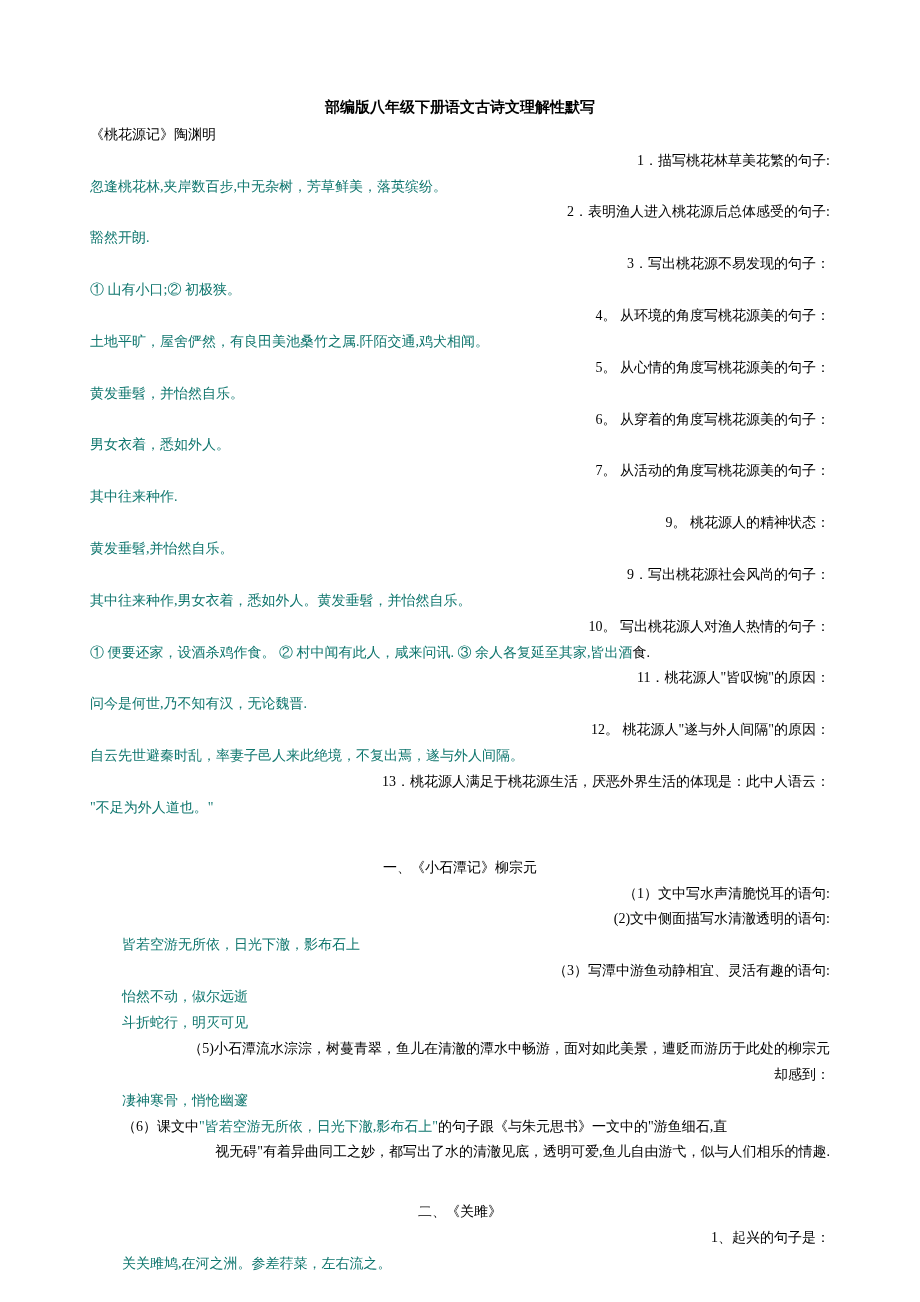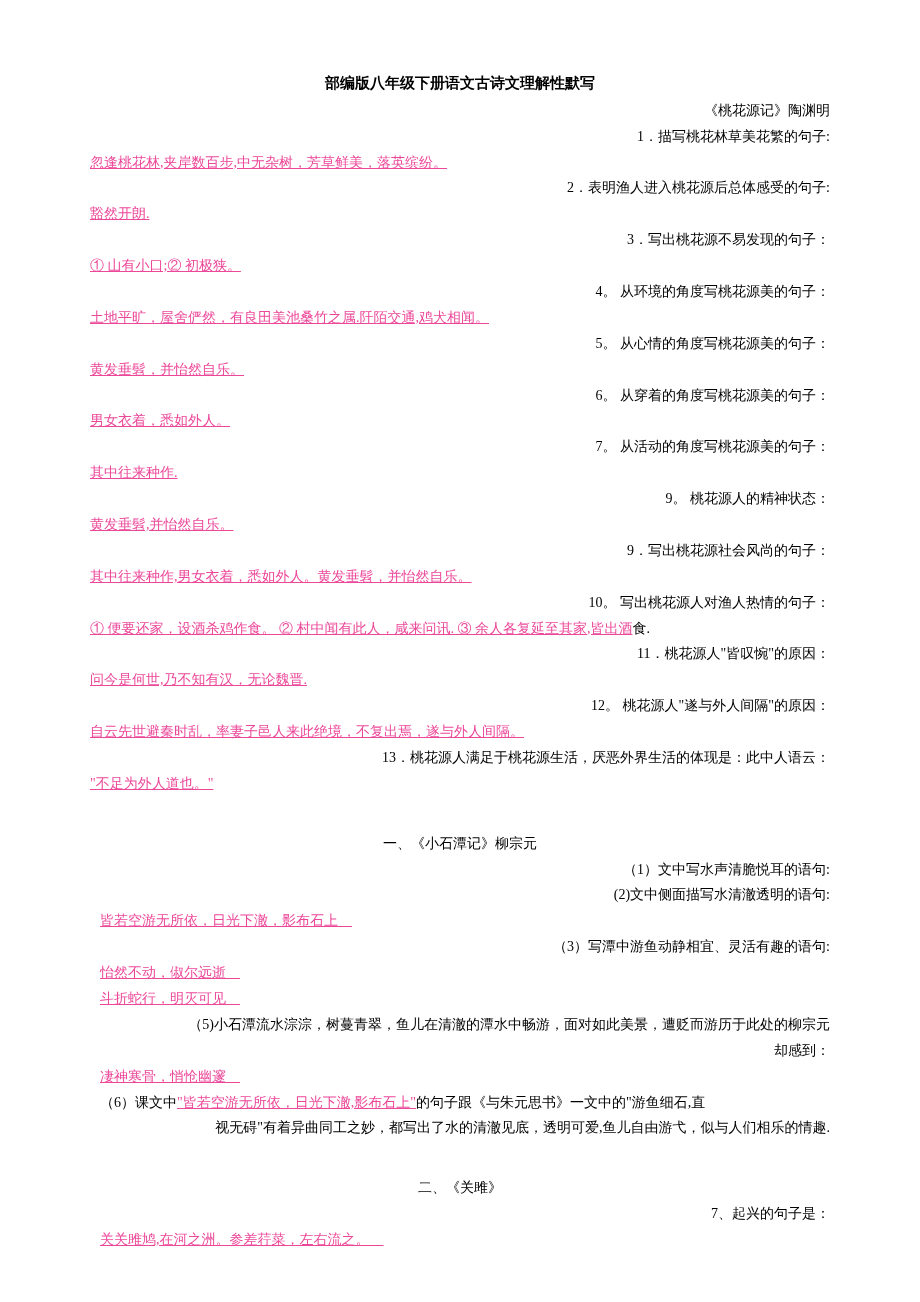--- a/index.html
+++ b/index.html
@@ -12,45 +12,45 @@
     line-height: 1.85;
     width: 920px;
   }
   .page {
     padding: 70px 90px 30px 90px;
   }
   .title {
     text-align: center;
     font-weight: bold;
     font-size: 15px;
+    margin-top: 24px;
   }
   .subtitle {
-    text-align: right;
+    text-align: left;
     font-size: 14px;
   }
   .question {
     font-size: 14px;
     text-align: right;
   }
   .answer {
-    color: #ec4899;
-    text-decoration: underline;
+    color: #0f766e;
     font-size: 14px;
   }
   .normal-inline {
     color: #000;
     text-decoration: none;
   }
   .section-title {
     text-align: center;
     font-size: 14px;
     margin-top: 8px;
   }
   .indent {
-    margin-left: 10px;
+    margin-left: 32px;
   }
   p {
     margin: 0;
   }
 </style>
 </head>
 <body>
 
 <div class="page">
   <p class="title">部编版八年级下册语文古诗文理解性默写</p>
@@ -113,16 +113,16 @@
   <p class="question">却感到：</p>
   <p class="indent"><span class="answer">凄神寒骨，悄怆幽邃　</span></p>
 
   <p class="indent"><span class="question">（6）课文中</span><span class="answer">"皆若空游无所依，日光下澈,影布石上"</span><span class="question">的句子跟《与朱元思书》一文中的"游鱼细石,直</span></p>
   <p class="question">视无碍"有着异曲同工之妙，都写出了水的清澈见底，透明可爱,鱼儿自由游弋，似与人们相乐的情趣.</p>
 
   <p>&nbsp;</p>
 
   <p class="section-title">二、《关雎》</p>
 
-  <p class="question indent">7、起兴的句子是：</p>
+  <p class="question indent">1、起兴的句子是：</p>
   <p class="indent"><span class="answer">关关雎鸠,在河之洲。参差荇菜，左右流之。　</span></p>
 
 </div>
 
 </body></html>

